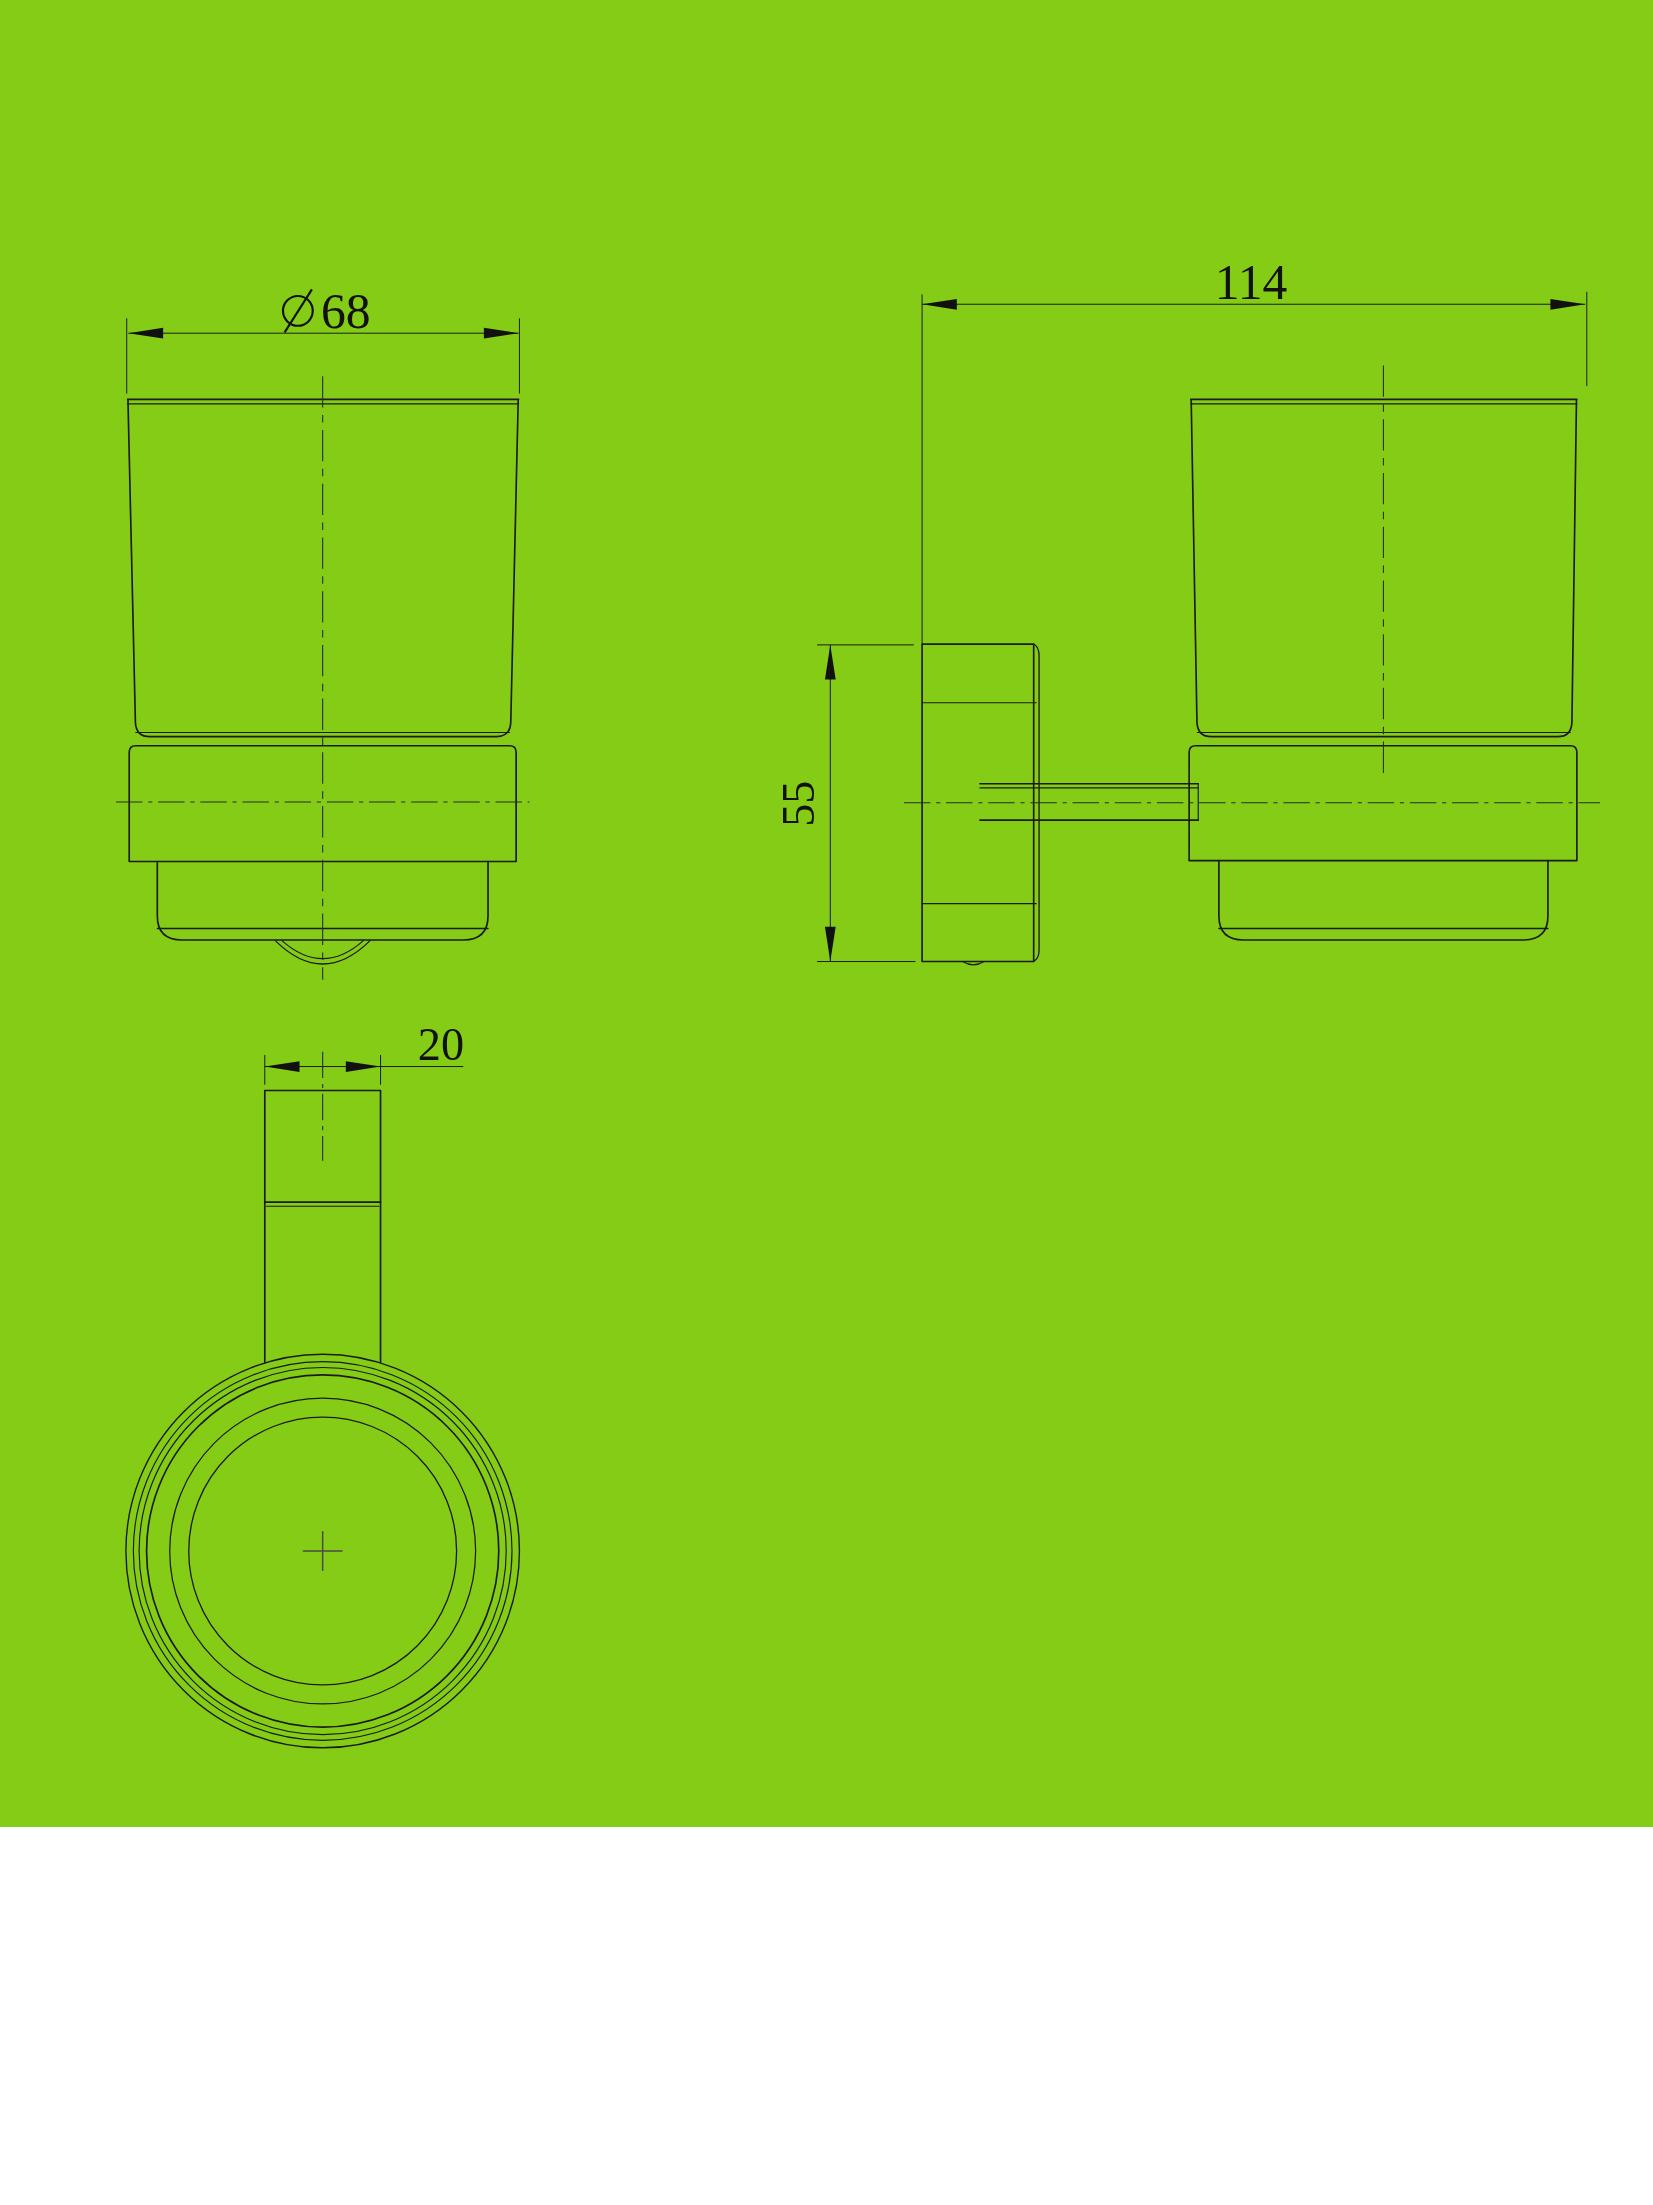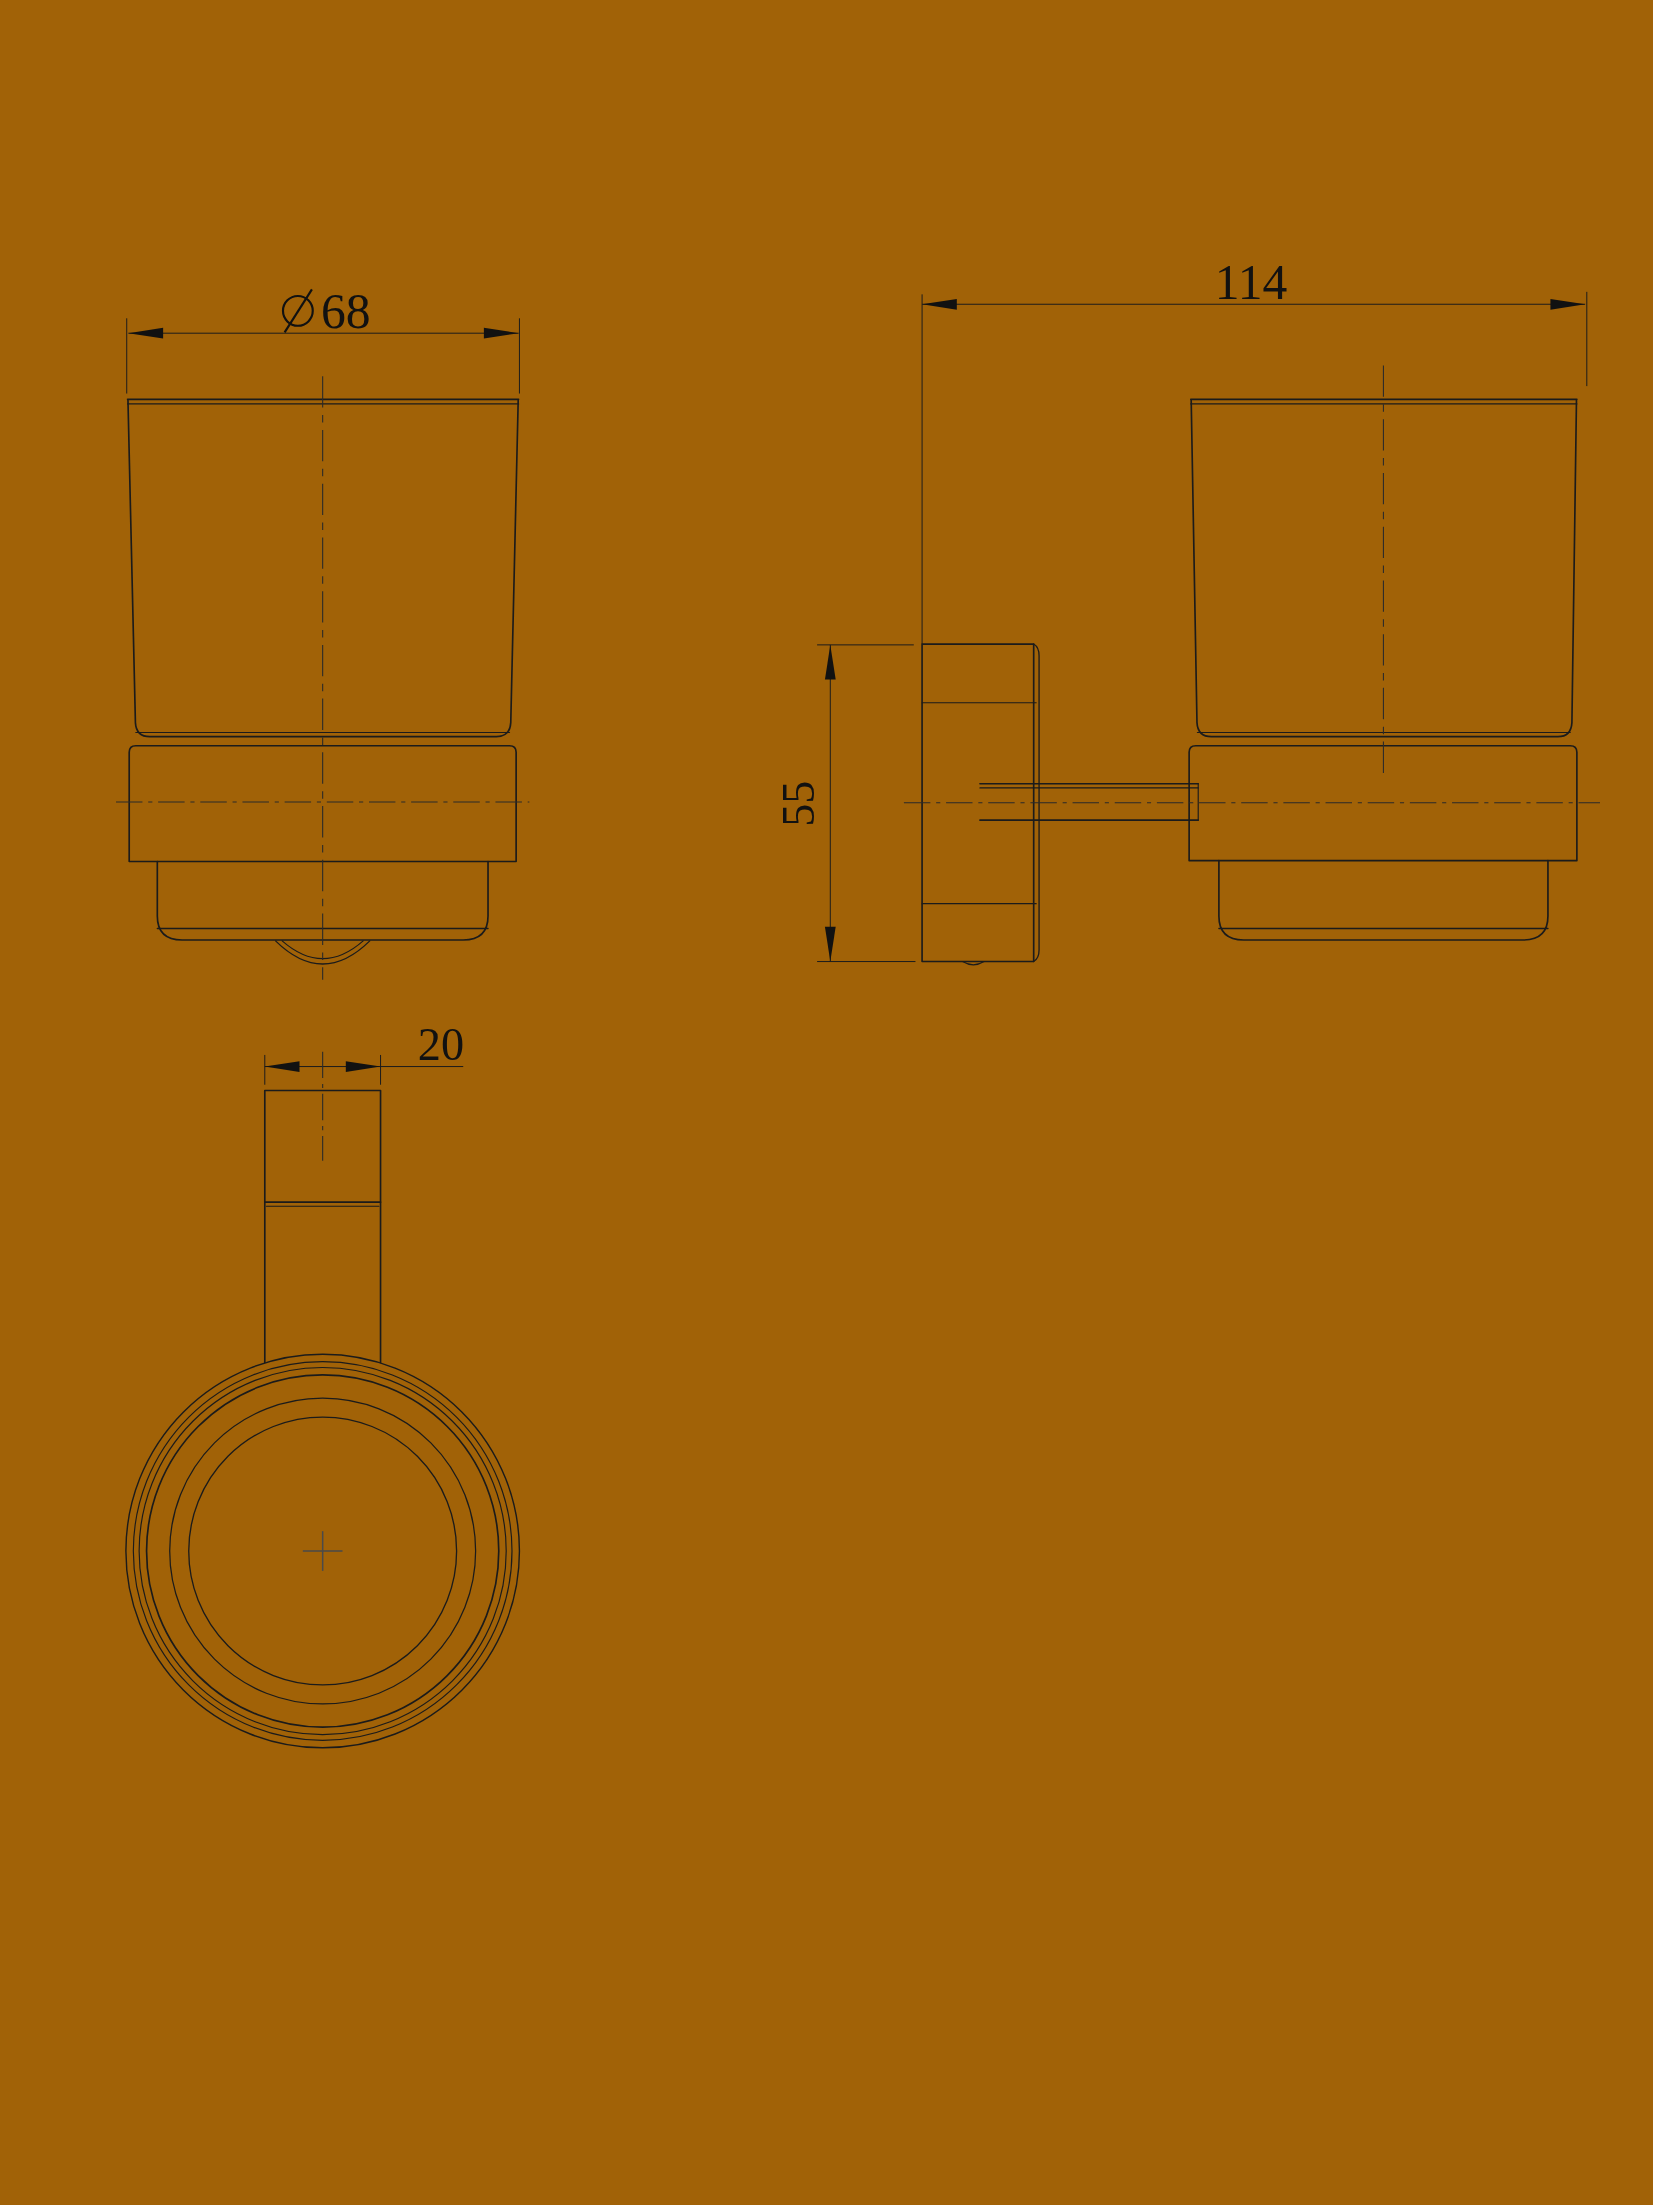--- a/index.html
+++ b/index.html
@@ -7,22 +7,22 @@
     padding: 0;
     background: #ffffff;
     width: 1654px;
     height: 2205px;
     overflow: hidden;
     font-family: "Liberation Serif", serif;
   }
   #sheet {
     position: relative;
     width: 1654px;
-    height: 2205px;
-    background: #a16207;
+    height: 1827px;
+    background: #84cc16;
   }
   svg { display: block; }
   .outline  { fill: none; stroke: #1b1b1b; stroke-width: 2;   stroke-linecap: round; stroke-linejoin: round; }
   .thin     { fill: none; stroke: #1b1b1b; stroke-width: 1.4; stroke-linecap: round; }
   .mid      { fill: none; stroke: #1b1b1b; stroke-width: 1.6; stroke-linecap: round; }
   .dimline  { fill: none; stroke: #1b1b1b; stroke-width: 1.2; stroke-linecap: butt; }
   .extline  { fill: none; stroke: #1b1b1b; stroke-width: 1.2; stroke-linecap: butt; }
   .arrow    { fill: #111111; stroke: none; }
   .cl       { fill: none; stroke: #2a2a2a; stroke-width: 1.3; stroke-dasharray: 32 7 5 7; }
   .clv      { fill: none; stroke: #2a2a2a; stroke-width: 1.3; stroke-dasharray: 38 9 9 9; }

